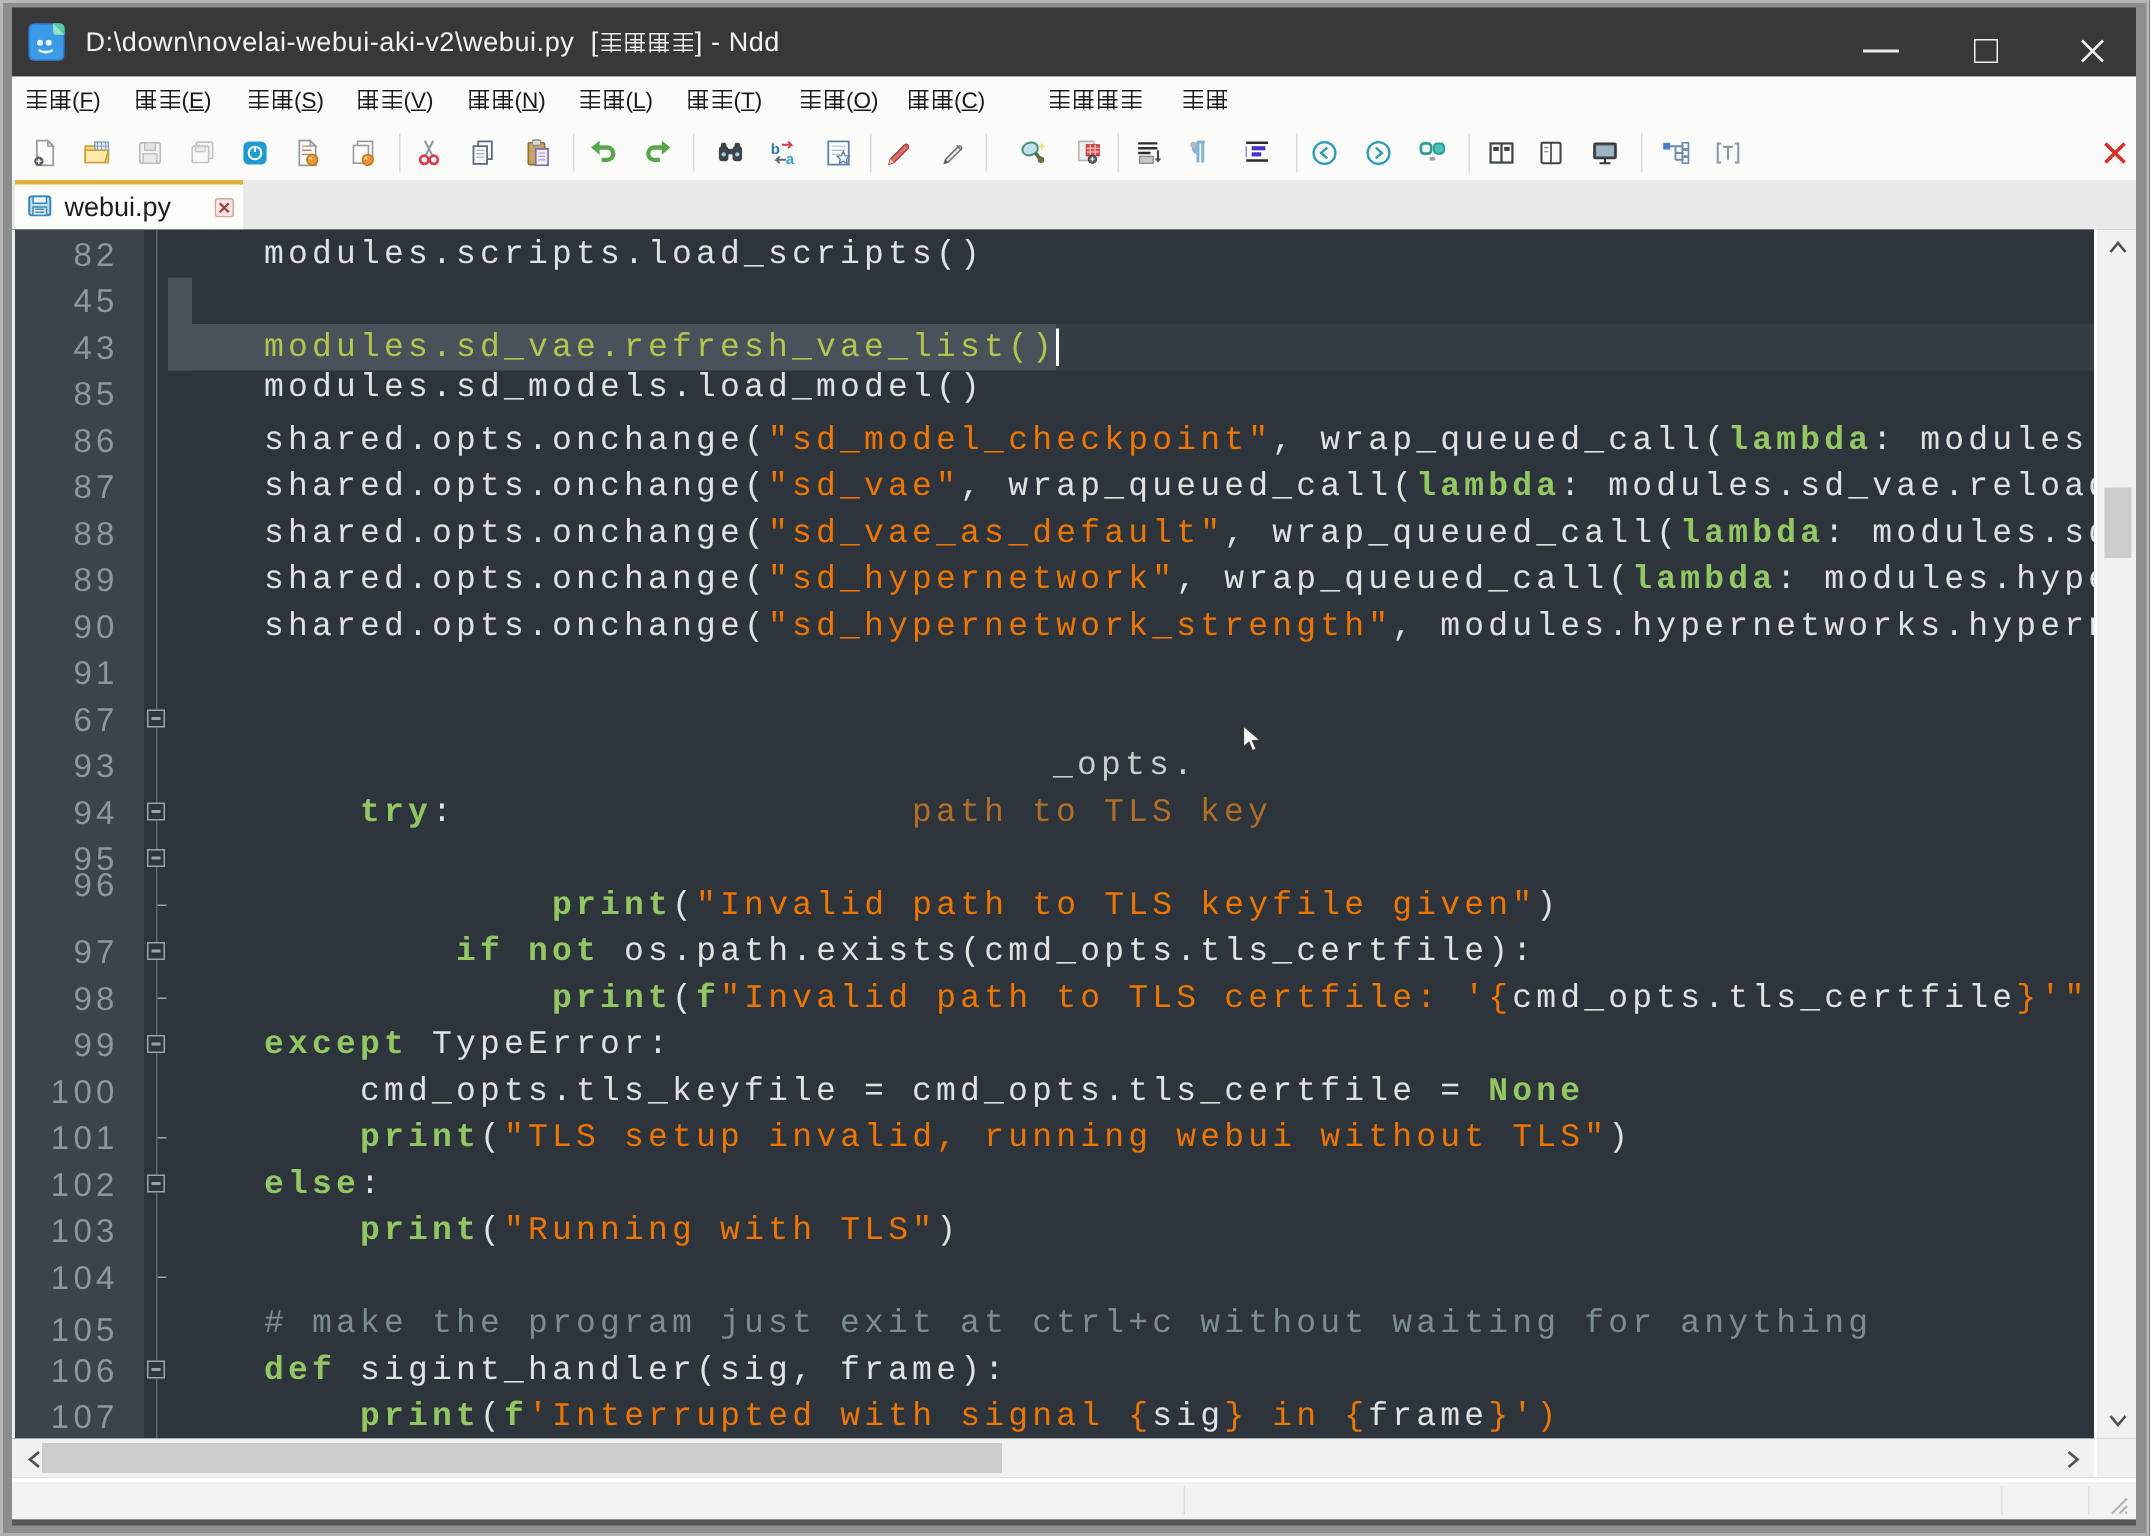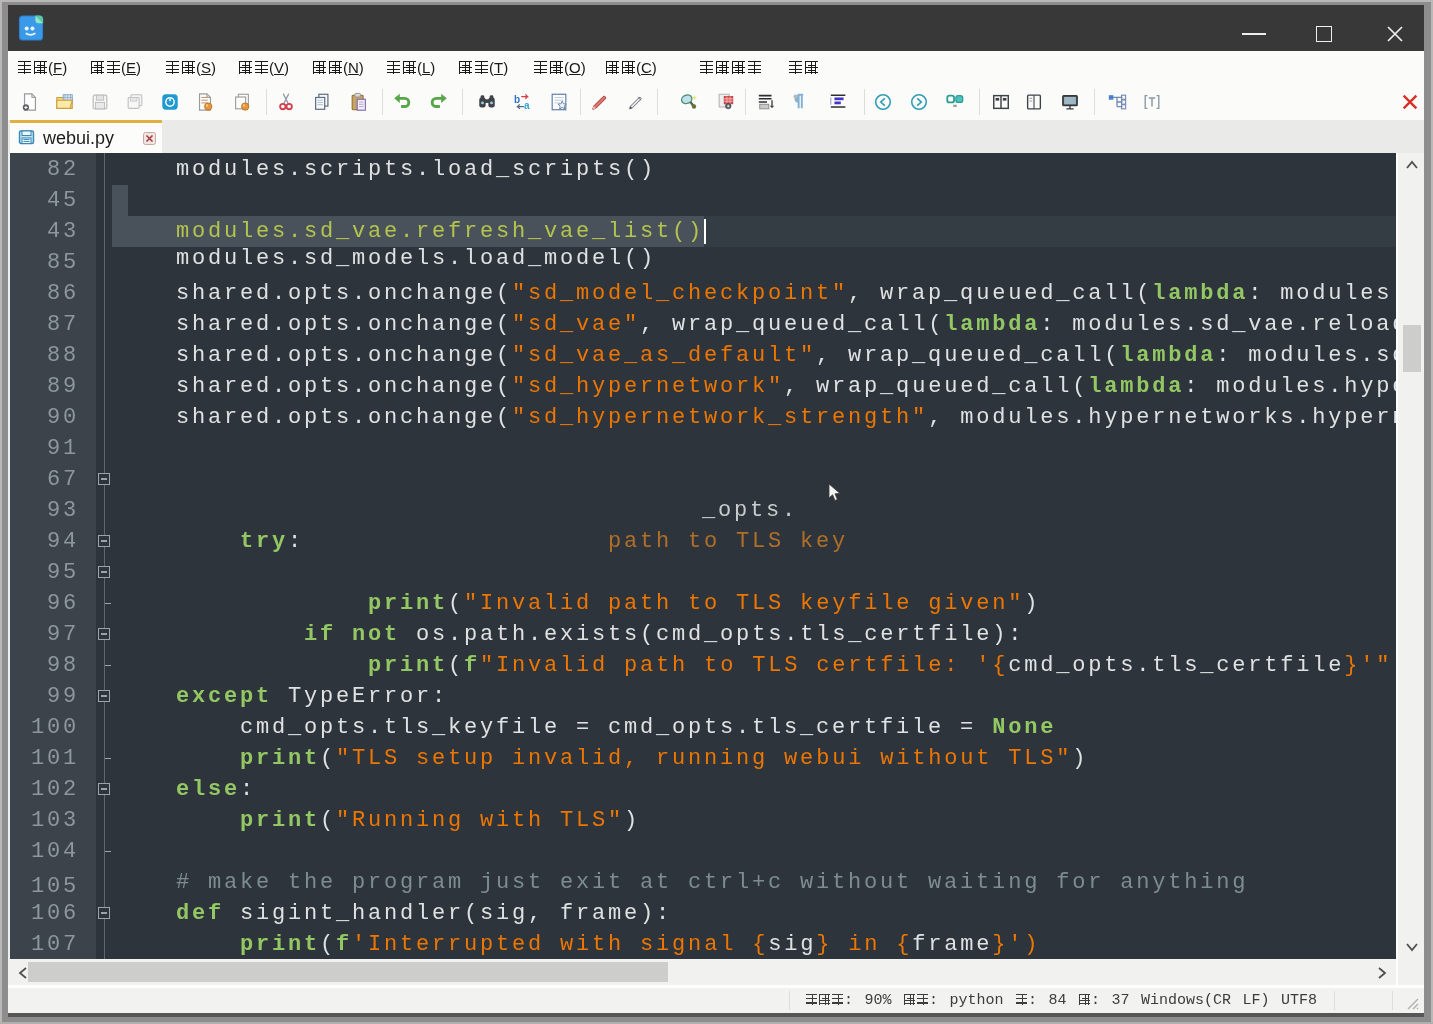--- a/index.html
+++ b/index.html
@@ -34,21 +34,21 @@
 .mi{position:absolute;top:0;height:33px;line-height:33px;white-space:nowrap}
 #toolbar{position:absolute;left:8px;top:84px;width:1416px;height:36px;background:#fbfbfa}
 .tsep{position:absolute;top:5px;width:1px;height:26px;background:#dcdcda}
 .ico{position:absolute;top:8px;width:20px;height:20px}
 #tabbar{position:absolute;left:8px;top:120px;width:1416px;height:33px;background:#eaeae8}
 #tab1{position:absolute;left:2px;top:0;width:152px;height:33px;background:#fcfcfb;border-top:3px solid #e0b141}
 #editor{position:absolute;left:8px;top:153px;width:1388px;height:806px;background:#2e343b;overflow:hidden}
 #editor .wline{position:absolute;left:0;top:0;bottom:0;width:2px;background:#e8f0f4}
 #gutter{position:absolute;left:2px;top:0;width:86px;height:806px;background:#3c434b}
 .ln{position:absolute;left:2px;width:69px;text-align:right;color:#8c979e;
- font-family:Liberation Mono, monospace;font-size:22px;letter-spacing:2.8px;line-height:31px;white-space:pre}
+ font-family:Liberation Sans, sans-serif;font-size:22px;letter-spacing:2.8px;line-height:31px;white-space:pre}
 #foldline{position:absolute;left:95.5px;top:0;width:1.5px;height:806px;background:#5d676e}
 .fbox{position:absolute;left:90px;width:12px;height:12px;border:1px solid #9aa4aa;background:#2e343b;z-index:3}
 .fbox:before{content:"";position:absolute;left:2px;top:4.4px;width:6px;height:1.2px;background:#9aa4aa}
 .ftick{position:absolute;left:97px;width:6px;height:1.2px;background:#9aa4aa}
 .cl{position:absolute;left:104px;white-space:pre;font-family:"Liberation Mono",monospace;
  font-size:22px;letter-spacing:2.8px;line-height:31px;color:#dfe1e3;z-index:2}
 .k{color:#93c763;font-weight:bold}
 .s{color:#ec7600}
 .c{color:#7d8c93}
 .sel{color:#b5c44c}
@@ -69,20 +69,21 @@
 <div id="title">
  <svg class="abs" style="left:9px;top:9px" width="29" height="29" viewBox="0 0 30 30">
   <rect x="2" y="1.5" width="25" height="26" rx="4" fill="#2f7fd0"></rect>
   <rect x="3.2" y="2.7" width="22.6" height="23.6" rx="3" fill="#3b9ae8"></rect>
   <path d="M19 1.5 L27 9.5 L27 5.5 Q27 1.5 23 1.5 Z" fill="#57c8a2"></path>
   <path d="M19 1.5 L19 7 Q19 9.5 21.5 9.5 L27 9.5 Z" fill="#8ee6c4"></path>
   <circle cx="10" cy="15" r="2.1" fill="#eaf6ff"></circle>
   <circle cx="16" cy="15" r="2.1" fill="#eaf6ff"></circle>
   <path d="M9 20 q5 3 10 0" stroke="#eaf6ff" stroke-width="1.8" fill="none"></path>
  </svg>
+ <div class="abs" style="left:49px;top:0;height:46px;line-height:46px;font-size:18px;letter-spacing:0.4px;color:#f2f2f2;white-space:nowrap">D:\down\novelai-webui-aki-v2\webui.py&nbsp; [<i class="zh"></i><i class="zh b"></i><i class="zh b"></i><i class="zh"></i>] - Ndd</div>
  <div class="abs" style="left:1234px;top:28px;width:24px;height:2px;background:#eeeeee"></div>
  <div class="abs" style="left:1308px;top:21px;width:16px;height:16px;border:1.6px solid #eeeeee"></div>
  <svg class="abs" style="left:1378px;top:20px" width="18" height="18" viewBox="0 0 18 18">
    <path d="M2 2 L16 16 M16 2 L2 16" stroke="#eeeeee" stroke-width="1.7"></path>
  </svg>
 </div>
 <div id="menubar">
     <div class="mi" style="left:8px"><i class="zh"></i><i class="zh b"></i>(<u>F</u>)</div>
     <div class="mi" style="left:81px"><i class="zh b"></i><i class="zh"></i>(<u>E</u>)</div>
     <div class="mi" style="left:156px"><i class="zh"></i><i class="zh b"></i>(<u>S</u>)</div>
@@ -303,21 +304,21 @@
 <div class="ln" style="top:125px">86</div>
 <div class="ln" style="top:156px">87</div>
 <div class="ln" style="top:187px">88</div>
 <div class="ln" style="top:218px">89</div>
 <div class="ln" style="top:249px">90</div>
 <div class="ln" style="top:280px">91</div>
 <div class="ln" style="top:311px">67</div>
 <div class="ln" style="top:342px">93</div>
 <div class="ln" style="top:373px">94</div>
 <div class="ln" style="top:404px">95</div>
-<div class="ln" style="top:435px">96</div>
+<div class="ln" style="top:421px">96</div>
 <div class="ln" style="top:466px">97</div>
 <div class="ln" style="top:497px">98</div>
 <div class="ln" style="top:528px">99</div>
 <div class="ln" style="top:559px">100</div>
 <div class="ln" style="top:590px">101</div>
 <div class="ln" style="top:621px">102</div>
 <div class="ln" style="top:652px">103</div>
 <div class="ln" style="top:683px">104</div>
 <div class="ln" style="top:718px">105</div>
 <div class="ln" style="top:745px">106</div>
@@ -374,21 +375,20 @@
       <path d="M9 2 L3 7 L9 12" fill="none" stroke="#505050" stroke-width="1.8"></path>
     </svg>
  <div class="thumb" style="left:20px;top:3px;width:640px;height:20px"></div>
  <svg class="abs" style="left:1368px;top:7px" width="12" height="14" viewBox="0 0 12 14">
       <path d="M3 2 L9 7 L3 12" fill="none" stroke="#505050" stroke-width="1.8"></path>
     </svg>
 </div>
 <div id="corner"></div>
 <div id="statusgap"></div>
 <div id="status">
- <div class="abs" style="left:797px;top:0;height:25px;line-height:25px;white-space:nowrap;word-spacing:2.5px"><i class="zh sm"></i><i class="zh sm b"></i><i class="zh sm"></i>: 90% <i class="zh sm b"></i><i class="zh sm"></i>: python <i class="zh sm"></i>: 84 <i class="zh sm b"></i>: 37 Windows(CR LF) UTF8</div>
  <div class="ssep" style="left:781px"></div>
  <div class="ssep" style="left:1326px"></div>
  <div class="ssep" style="left:1384px"></div>
  <svg class="abs" style="left:1398px;top:9px" width="14" height="14" viewBox="0 0 14 14">
   <path d="M12 2 L2 12 M12 7 L7 12 M12 11 L11 12" stroke="#b0b0ae" stroke-width="1.4"></path>
  </svg>
 </div>
 <div id="botborder"></div>
 <div id="edgeR"></div>
 <div id="edgeB"></div>

